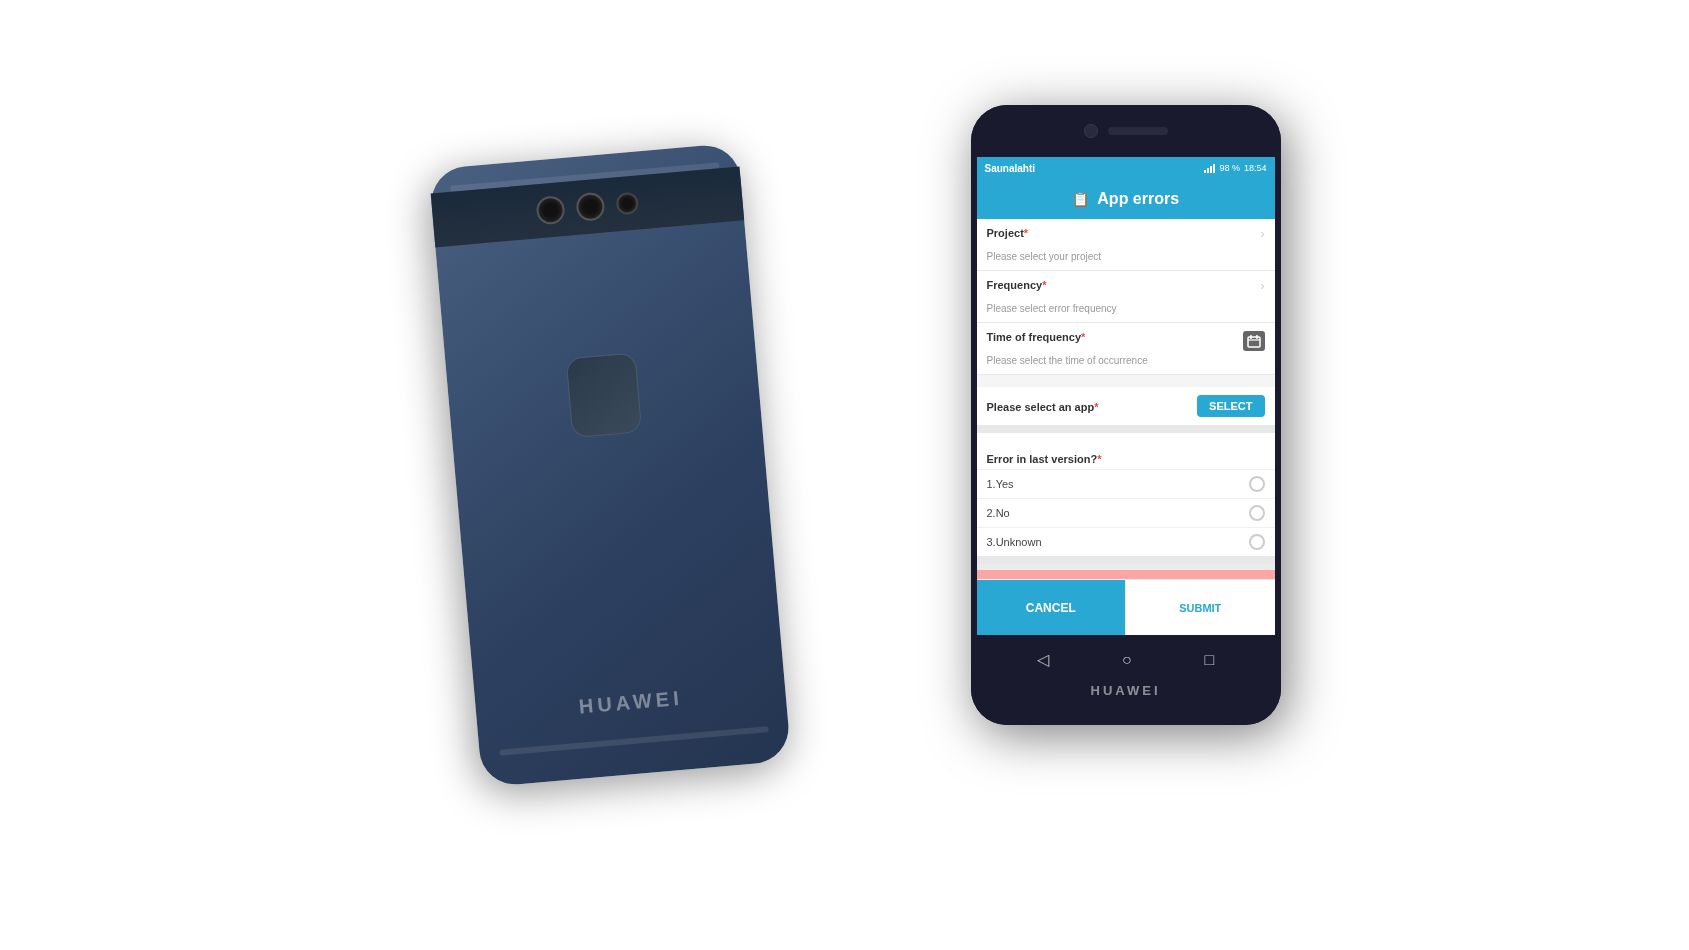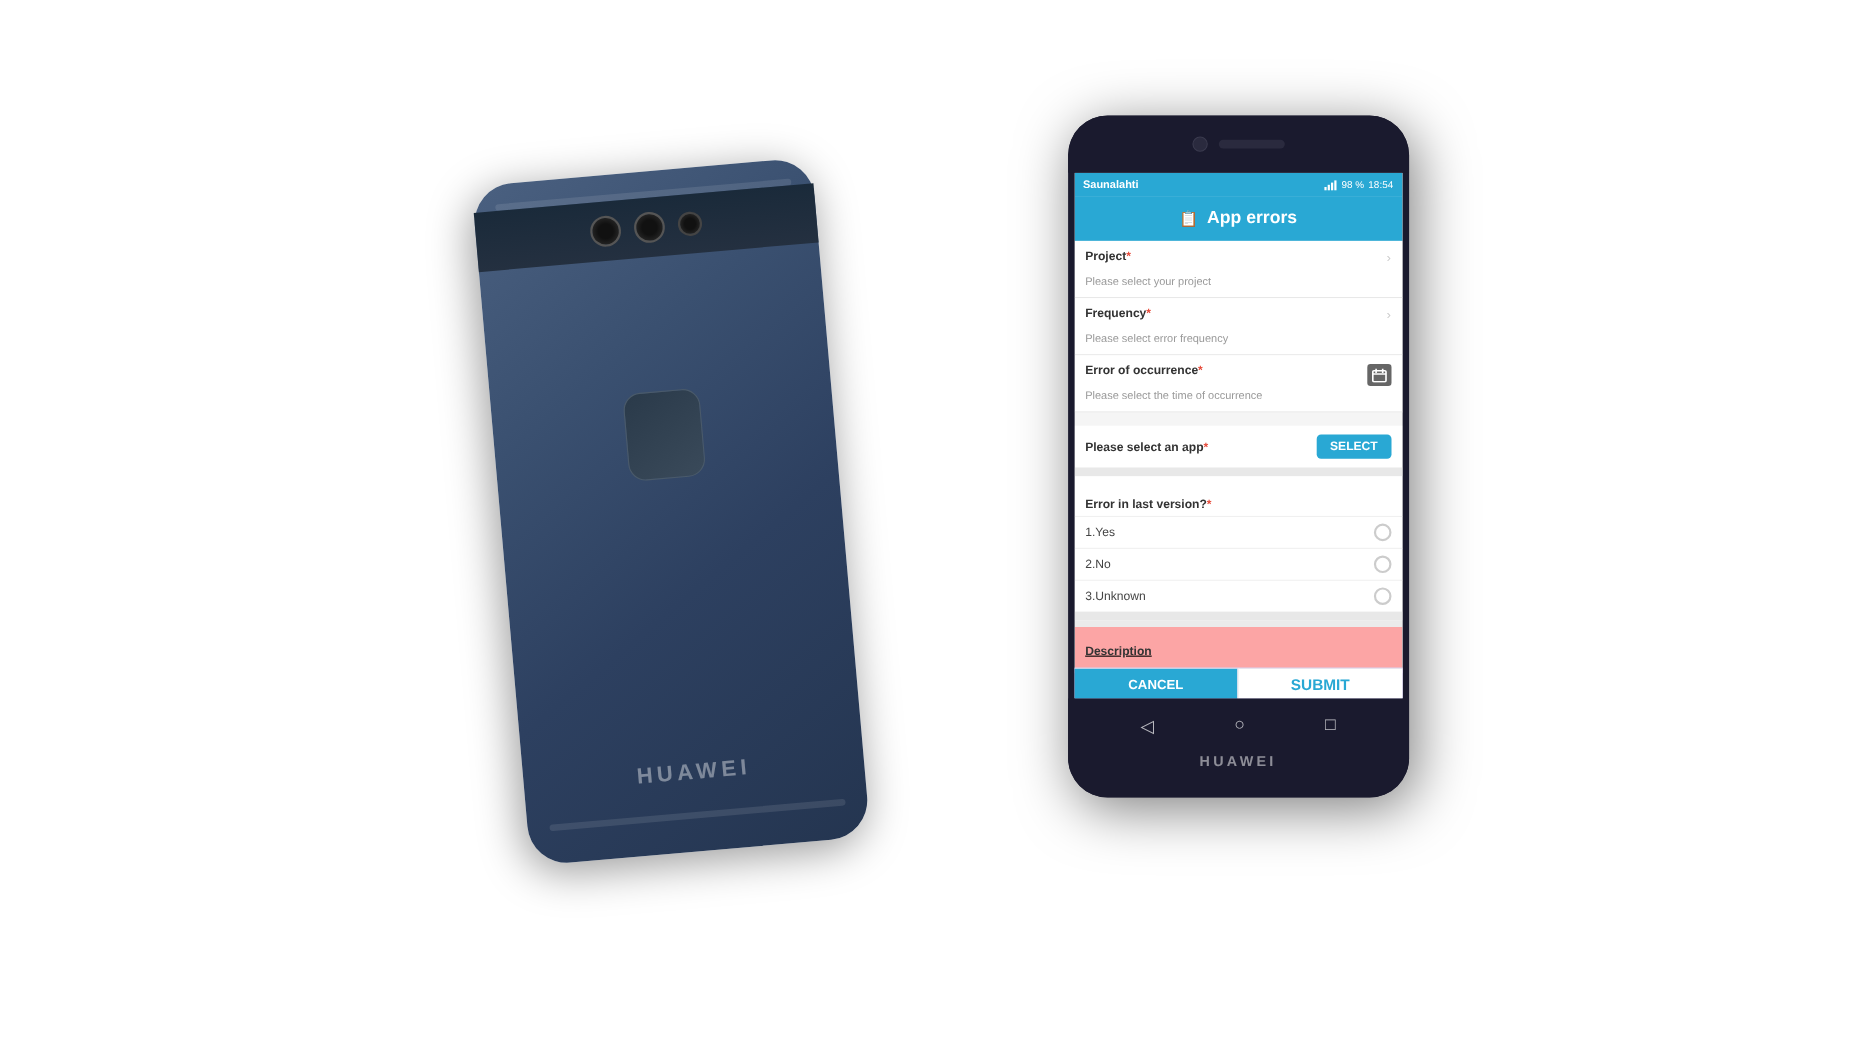--- a/index.html
+++ b/index.html
@@ -343,41 +343,41 @@
       font-weight: bold;
       color: #333;
     }
 
     
     .bottom-buttons {
       position: absolute;
       bottom: 90px;
       left: 6px;
       right: 6px;
-      height: 28px;
-      display: flex;
-      background: #c4b5fd;
+      height: 56px;
+      display: flex;
+      background: #4d7c0f;
       border-top: 1px solid #e8e8e8;
     }
     .btn-cancel {
       flex: 1;
       background: #29a8d4;
       color: white;
       border: none;
       font-size: 12px;
       font-weight: bold;
       cursor: pointer;
     }
     .btn-submit {
       flex: 1;
       background: white;
       color: #29a8d4;
       border: none;
       border-left: 1px solid #e8e8e8;
-      font-size: 14px;
+      font-size: 11px;
       font-weight: bold;
       cursor: pointer;
     }
 
     .section-divider {
       height: 6px;
       background: #ebebeb;
     }
   </style>
 </head>
@@ -443,21 +443,21 @@
               <span>Frequency</span><span class="field-required">*</span>
             </div>
             <div class="field-placeholder">Please select error frequency</div>
           </div>
           <span class="chevron-icon">›</span>
         </div>
 
         <div class="form-field">
           <div class="form-field-inner">
             <div class="field-label">
-              <span>Error of occurrence</span><span class="field-required">*</span>
+              <span>Time of frequency</span><span class="field-required">*</span>
             </div>
             <div class="field-placeholder">Please select the time of occurrence</div>
           </div>
           <div class="calendar-icon">
             <svg width="14" height="13" viewBox="0 0 14 13">
               <rect x="1" y="2" width="12" height="10" rx="1" fill="none" stroke="white" stroke-width="1.5"></rect>
               <line x1="1" y1="5" x2="13" y2="5" stroke="white" stroke-width="1.2"></line>
               <line x1="4" y1="0" x2="4" y2="4" stroke="white" stroke-width="1.5"></line>
               <line x1="10" y1="0" x2="10" y2="4" stroke="white" stroke-width="1.5"></line>
             </svg>

